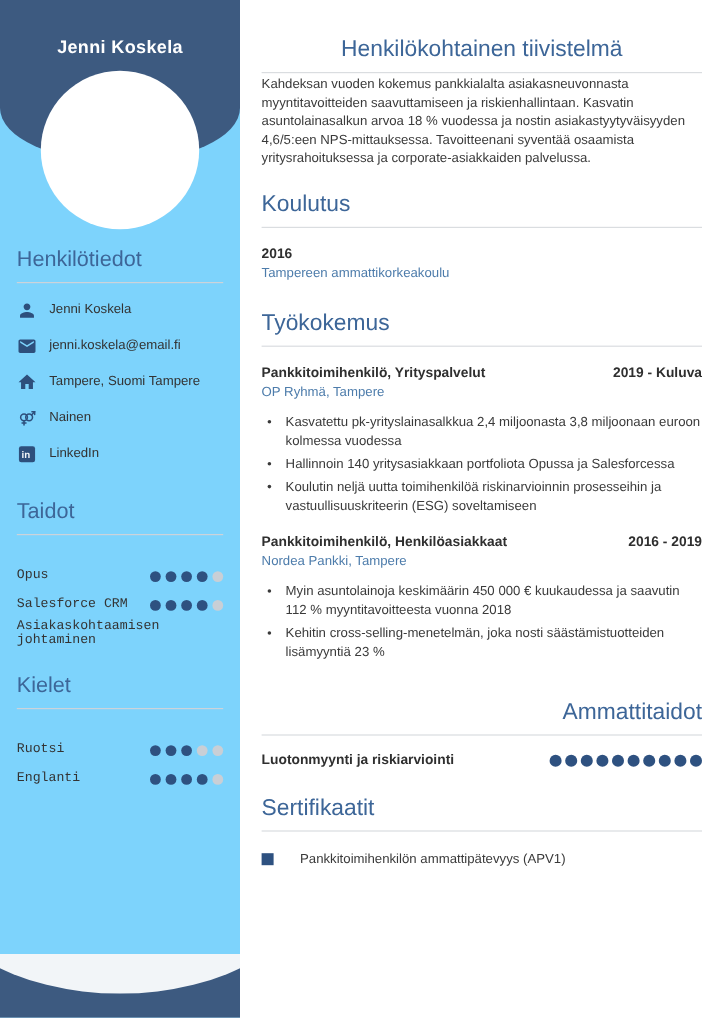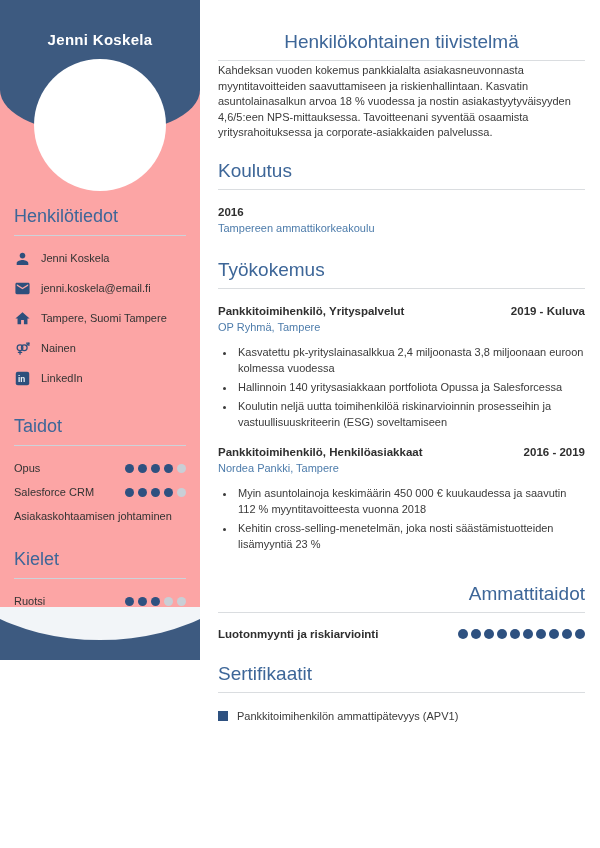--- a/index.html
+++ b/index.html
@@ -9,22 +9,22 @@
     background: #ffffff;
     position: relative;
     overflow: hidden;
     color: #3a3a3a;
   }
   .page { position: relative; width: 600px; height: 848px; background: #fff; }
 
   
   .sidebar {
     position: absolute; left: 0; top: 0;
-    width: 200px; height: 660px;
-    background: #fca5a5;
+    width: 200px; height: 848px;
+    background: #7dd3fc;
   }
   .sidebar-header {
     position: absolute; top: 0; left: 0;
     width: 200px; height: 135px;
     background: #3d5a80;
     border-radius: 0 0 50% 50% / 0 0 45px 45px;
   }
   .name {
     padding-top: 31px;
     text-align: center;
@@ -54,21 +54,21 @@
   .contact-row {
     display: flex; align-items: center;
     height: 30px; gap: 10px;
   }
   .cicon { width: 17px; height: 17px; flex: 0 0 17px; display: inline-flex; }
   .cicon svg { width: 17px; height: 17px; }
   .clabel { font-size: 11px; color: #333; }
 
   .sec-skills { margin-top: 22px; }
   .sec-langs  { margin-top: 20px; }
-  .rating-list { margin-top: 10px; }
+  .rating-list { margin-top: 22px; font-family: Liberation Mono, monospace; }
   .rating-row {
     display: flex; align-items: center; justify-content: space-between;
     height: 24px;
   }
   .rating-label { font-size: 11px; color: #333; }
   .dots { display: flex; gap: 4px; }
   .dot {
     width: 9px; height: 9px; border-radius: 50%;
     background: #c9cfd6; display: inline-block;
   }
@@ -129,21 +129,21 @@
   .proskill-row {
     margin-top: 15px;
     display: flex; justify-content: space-between; align-items: center;
   }
   .proskill-label { font-size: 11.5px; font-weight: bold; color: #2f2f2f; }
   .bigdots { display: flex; gap: 3px; }
   .bigdots .dot { width: 10px; height: 10px; }
 
   .cert-row {
     margin-top: 17px;
-    display: flex; align-items: center; gap: 9px;
+    display: flex; align-items: center; gap: 22px;
   }
   .cert-square {
     width: 10px; height: 10px; flex: 0 0 10px;
     background: #2e5180;
   }
   .cert-label { font-size: 11px; color: #3a3a3a; }
 </style>
 </head>
 <body>
 

